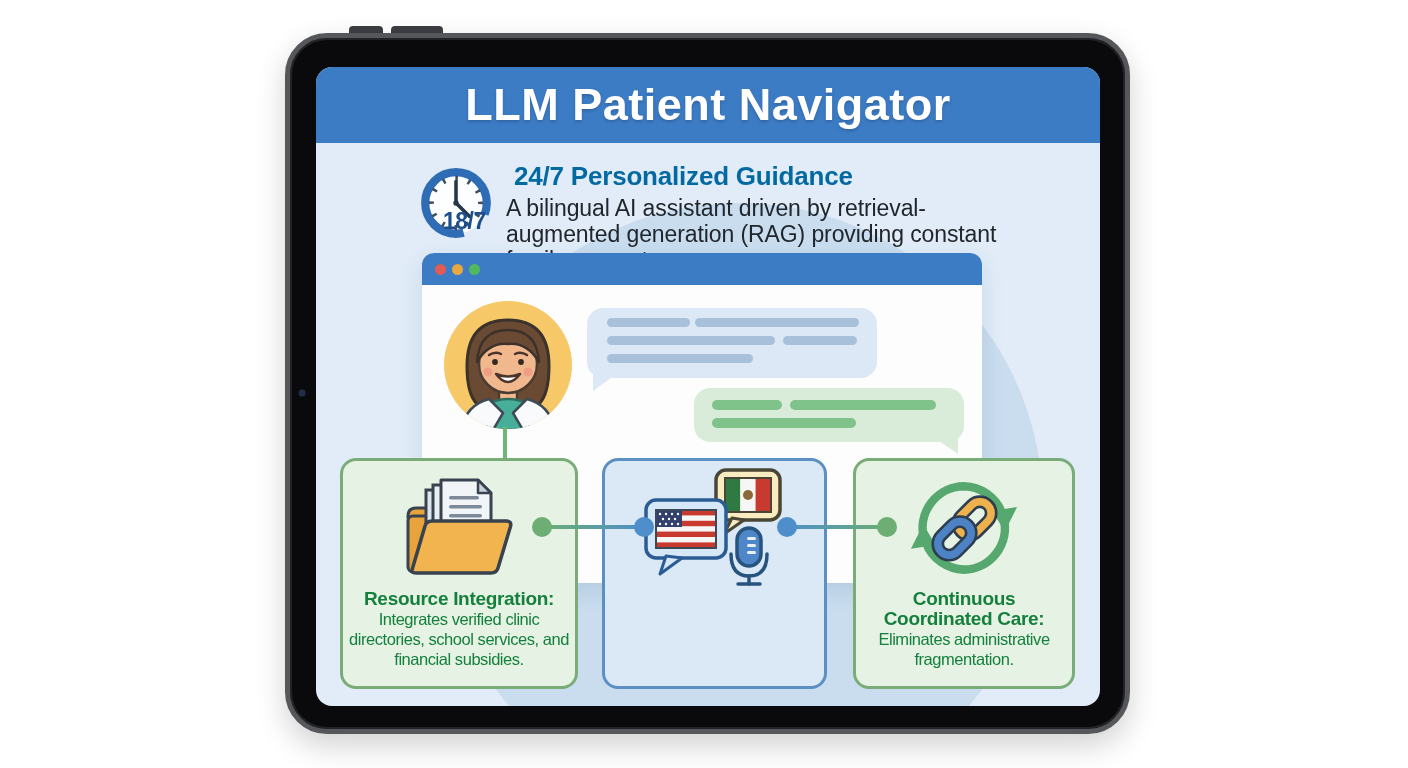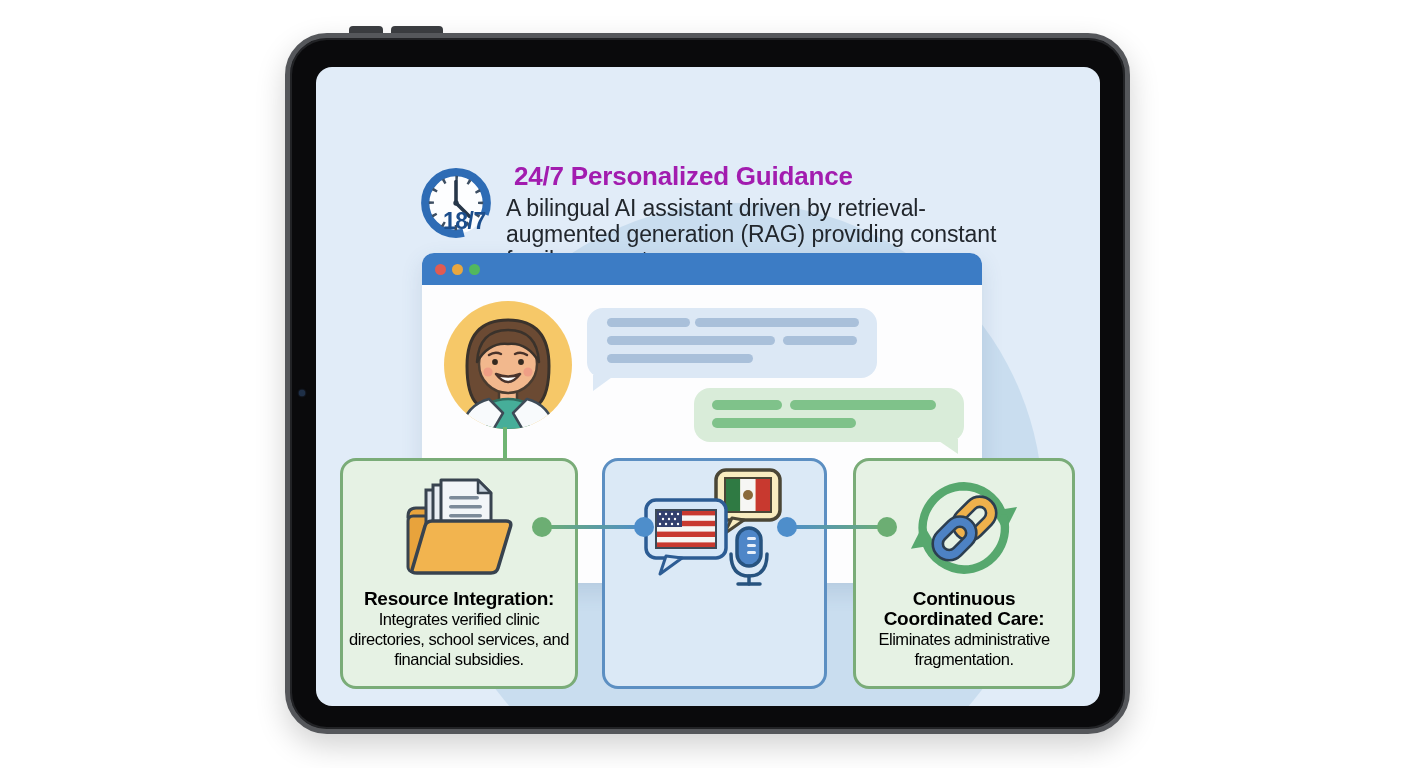--- a/index.html
+++ b/index.html
@@ -25,21 +25,21 @@
   .app-header{position:absolute;left:0;top:0;width:100%;height:76px;background:#3c7cc5;z-index:3;
           display:flex;align-items:center;justify-content:center;}
   .app-title{color:#ffffff;font-size:45px;font-weight:700;letter-spacing:.5px;
           text-shadow:0 2px 3px rgba(20,40,70,.25);}
 
   
   .clock-wrap{position:absolute;left:101px;top:97px;width:78px;height:78px;z-index:3;}
   .clock-badge{position:absolute;left:26px;top:44px;font-size:23px;font-weight:800;color:#1c4e8c;
           letter-spacing:-.5px;}
   .guide-heading{position:absolute;left:198px;top:94px;font-size:26px;font-weight:700;
-          color:#a21caf;z-index:3;letter-spacing:-.2px;}
+          color:#0369a1;z-index:3;letter-spacing:-.2px;}
   .guide-desc{position:absolute;left:190px;top:128px;width:498px;font-size:23px;line-height:26px;
           color:#21262c;z-index:3;letter-spacing:-.1px;}
 
   
   .browser{position:absolute;left:106px;top:186px;width:560px;height:330px;background:#fdfdfe;
           border-radius:12px;z-index:3;box-shadow:0 8px 22px rgba(60,90,130,.14);}
   .browser-bar{position:absolute;left:0;top:0;width:100%;height:32px;background:#3c7cc5;
           border-radius:12px 12px 0 0;}
   .tl-dot{position:absolute;top:10.5px;width:11px;height:11px;border-radius:50%;}
   .tl-red{left:13px;background:#e15b52;}
@@ -63,21 +63,21 @@
   
   .card{position:absolute;top:391px;height:231px;border-radius:16px;box-sizing:border-box;z-index:4;
         display:flex;flex-direction:column;align-items:center;padding:10px 4px 0 4px;}
   .card-green{background:#e6f2e4;border:3px solid #7aac78;}
   .card-blue{background:#dbe9f6;border:3px solid #5c8fc2;}
   .card1{left:24px;width:238px;}
   .card2{left:286px;width:225px;}
   .card3{left:537px;width:222px;}
   .card-icon{height:112px;display:flex;align-items:center;justify-content:center;}
   .card-text{margin:6px 2px 0 2px;text-align:center;font-size:16.5px;line-height:20px;
-        color:#000000;letter-spacing:-.45px;}
+        color:#15803d;letter-spacing:-.45px;}
   .card-title{font-weight:700;font-size:19px;letter-spacing:-.3px;}
 
   
   .connector{position:absolute;top:458px;height:4px;z-index:5;}
   .conn1{left:226px;width:102px;background:linear-gradient(90deg,#6cae73,#4e8ecb);}
   .conn2{left:471px;width:100px;background:linear-gradient(90deg,#4e8ecb,#6cae73);}
   .node{position:absolute;top:450px;width:20px;height:20px;border-radius:50%;z-index:6;}
   .node-g{background:#6cae73;}
   .node-b{background:#4e8ecb;}
 </style>
@@ -88,20 +88,23 @@
 
   <div class="side-btn btn-a"></div>
   <div class="side-btn btn-b"></div>
 
   <div class="tablet">
     <div class="camera-dot"></div>
 
     <div class="screen">
       <div class="deco-circle"></div>
 
+      <div class="app-header">
+        <div class="app-title">LLM Patient Navigator</div>
+      </div>
 
       <div class="clock-wrap">
         <svg viewBox="0 0 76 76" width="78" height="78">
           <circle cx="38" cy="38" r="30" fill="#fdfeff" stroke="#2e6cb5" stroke-width="8" pathLength="100" stroke-dasharray="6 15 79"></circle>
           <circle cx="38" cy="38" r="24" fill="none" stroke="#3d4f63" stroke-width="5" stroke-dasharray="2.5 10.06" transform="rotate(-3 38 38)"></circle>
           <line x1="38" y1="38" x2="38" y2="17" stroke="#27374a" stroke-width="3.5" stroke-linecap="round"></line>
           <line x1="38" y1="38" x2="51" y2="51" stroke="#27374a" stroke-width="3.5" stroke-linecap="round"></line>
           <circle cx="38" cy="38" r="2.6" fill="#27374a"></circle>
         </svg>
         <span class="clock-badge">18/7</span>

